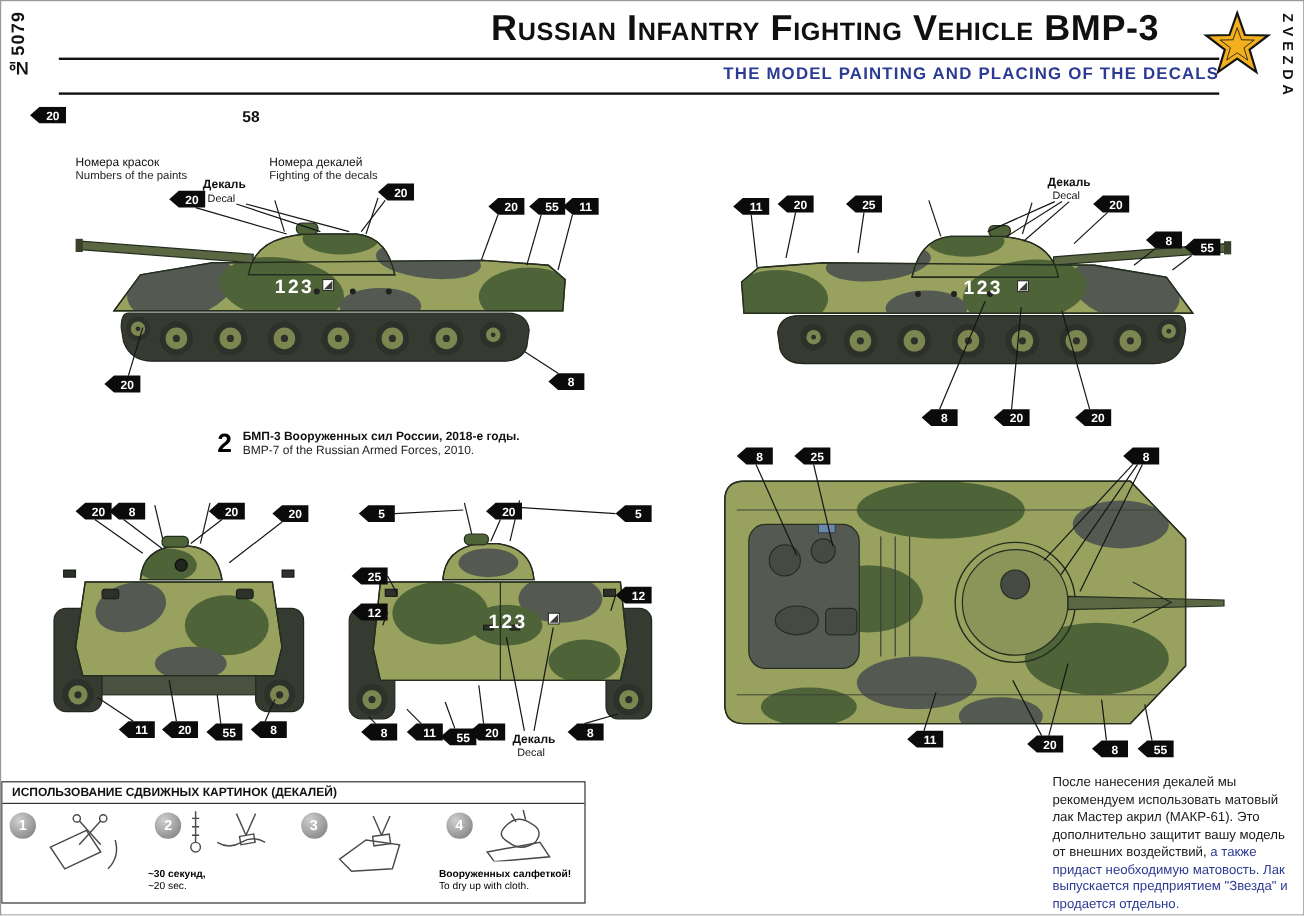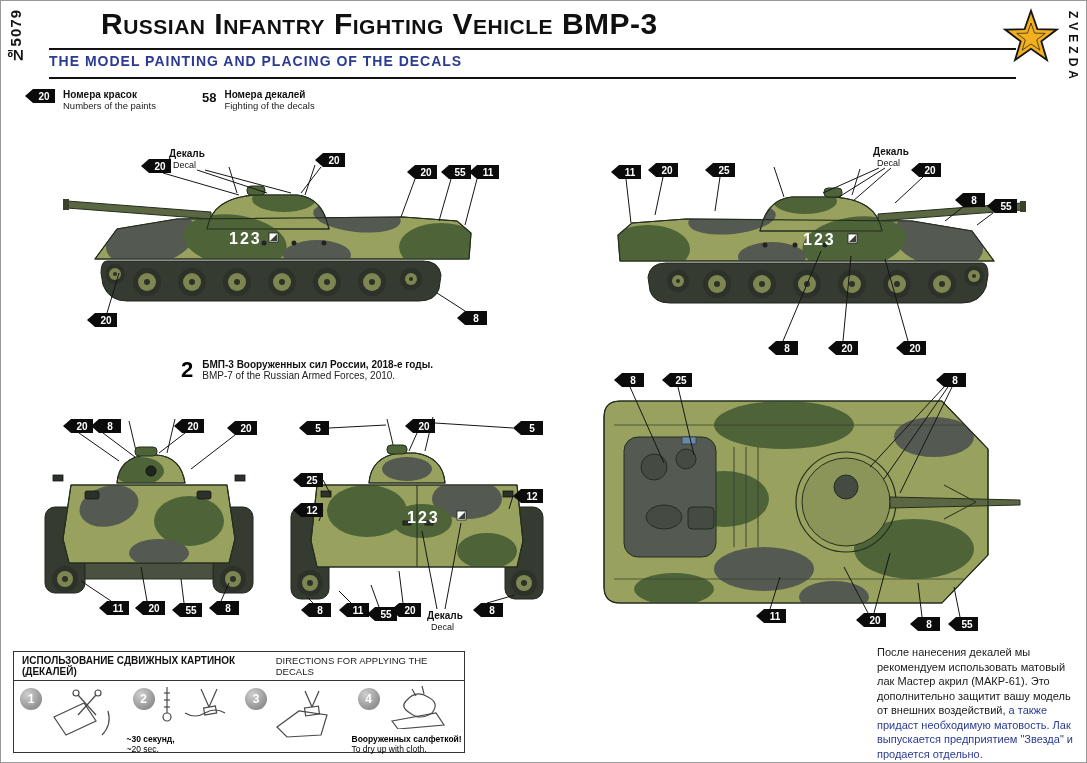--- a/index.html
+++ b/index.html
@@ -3,36 +3,36 @@
 <meta charset="utf-8">
 <style>
   * { margin:0; padding:0; box-sizing:border-box; }
   body { background:#e8e8e8; font-family:"Liberation Sans", sans-serif; }
   .page { position:relative; width:1087px; height:763px; background:#fff;
           border:1px solid #999; overflow:hidden; }
 
   
   .sheet-no { position:absolute; left:6px; top:8px; writing-mode:vertical-rl;
               transform:rotate(180deg); font-size:15px; font-weight:bold; letter-spacing:1px; color:#111; }
-  .title { position:absolute; left:100px; right:120px; top:6px; text-align:left;
+  .title { position:absolute; left:100px; right:120px; top:6px; text-align:right;
            font-size:30px; font-weight:bold; font-variant:small-caps; color:#101010; letter-spacing:0.5px; }
   .rule  { position:absolute; left:48px; right:70px; border-top:2px solid #111; }
-  .subtitle { position:absolute; left:48px; right:70px; top:52px; text-align:left;
+  .subtitle { position:absolute; left:48px; right:70px; top:52px; text-align:right;
               font-size:14px; font-weight:bold; letter-spacing:1px; color:#2b3a92; }
 
   
   .logo { position:absolute; right:6px; top:4px; width:78px; height:80px; }
   .logo .brand { position:absolute; right:0; top:6px; writing-mode:vertical-rl;
                  font-weight:bold; font-size:12px; letter-spacing:4px; color:#111; }
 
   
   .legend { position:absolute; left:24px; top:88px; display:flex; gap:46px; align-items:flex-start; }
   .legend .item { display:flex; gap:8px; align-items:flex-start; }
   .legend .num { font-size:13px; font-weight:bold; color:#111; padding-top:1px; }
-  .legend .lab-ru { font-size:10px; font-weight:bold; color:#111; }
+  .legend .lab-ru { font-size:10px; font-weight:normal; color:#111;margin-top:41px; }
   .legend .lab-en { font-size:9.5px; color:#222; }
 
   
   .view { position:absolute; }
   svg text.flag-num { fill:#fff; font-size:10px; font-weight:bold; text-anchor:middle;
                       font-family:"Liberation Sans", sans-serif; }
   svg .flag-poly { fill:#0b0b0b; }
   svg .leader { stroke:#151515; stroke-width:1; fill:none; }
   svg .outline { fill:none; stroke:#242e1f; stroke-width:1.2; }
   svg .base { fill:#98a25e; stroke:#242e1f; stroke-width:1; }
@@ -46,21 +46,21 @@
   svg text.decal-ru { fill:#111; font-size:10px; font-weight:bold; font-family:"Liberation Sans", sans-serif; }
   svg text.decal-en { fill:#111; font-size:9px; font-family:"Liberation Sans", sans-serif; }
 
   
   .caption { position:absolute; left:180px; top:358px; display:flex; gap:9px; align-items:flex-start; }
   .caption .idx { font-size:22px; font-weight:bold; line-height:1; }
   .caption .ru { font-size:10px; font-weight:bold; color:#111; }
   .caption .en { font-size:10px; color:#222; }
 
   
-  .instructions { position:absolute; left:12px; top:650px; width:452px; height:102px; border:1px solid #333; }
+  .instructions { position:absolute; left:0; top:650px; width:487px; height:102px; border:1px solid #333; }
   .instructions .hd { display:flex; justify-content:space-between; align-items:center;
                       padding:3px 8px; border-bottom:1px solid #333; }
   .instructions .hd .ru { font-size:10px; font-weight:bold; color:#111; }
   .instructions .hd .en { font-size:9.5px; color:#222; }
   .instructions .steps { display:flex; height:76px; }
   .instructions .step { flex:1; position:relative; padding:5px 4px; }
   .step .ball { position:absolute; left:6px; top:7px; width:22px; height:22px; border-radius:50%;
                 background:radial-gradient(circle at 35% 30%, #cfcfcf, #777);
                 color:#fff; font-weight:bold; font-size:12px; display:flex;
                 align-items:center; justify-content:center; }
@@ -586,21 +586,20 @@
             <text class="flag-num" x="19" y="11">55</text>
           </g>
         <line class="leader" x1="376" y1="250" x2="370" y2="220"></line>
       </g>
     </svg>
   </div>
 
   <div class="instructions">
     <div class="hd">
       <span class="ru">ИСПОЛЬЗОВАНИЕ СДВИЖНЫХ КАРТИНОК (ДЕКАЛЕЙ)</span>
-      <span class="en">DIRECTIONS  FOR APPLYING THE DECALS</span>
     </div>
     <div class="steps">
       <div class="step">
         <div class="ball">1</div>
         <svg class="art" width="74" height="62" viewBox="0 0 74 62">
           <polygon class="sketch" points="10,34 40,20 52,38 22,52"></polygon>
           <line class="sketch" x1="34" y1="12" x2="52" y2="32"></line>
           <line class="sketch" x1="52" y1="12" x2="34" y2="32"></line>
           <circle class="sketch" cx="32" cy="10" r="3"></circle>
             <circle class="sketch" cx="54" cy="10" r="3"></circle>

